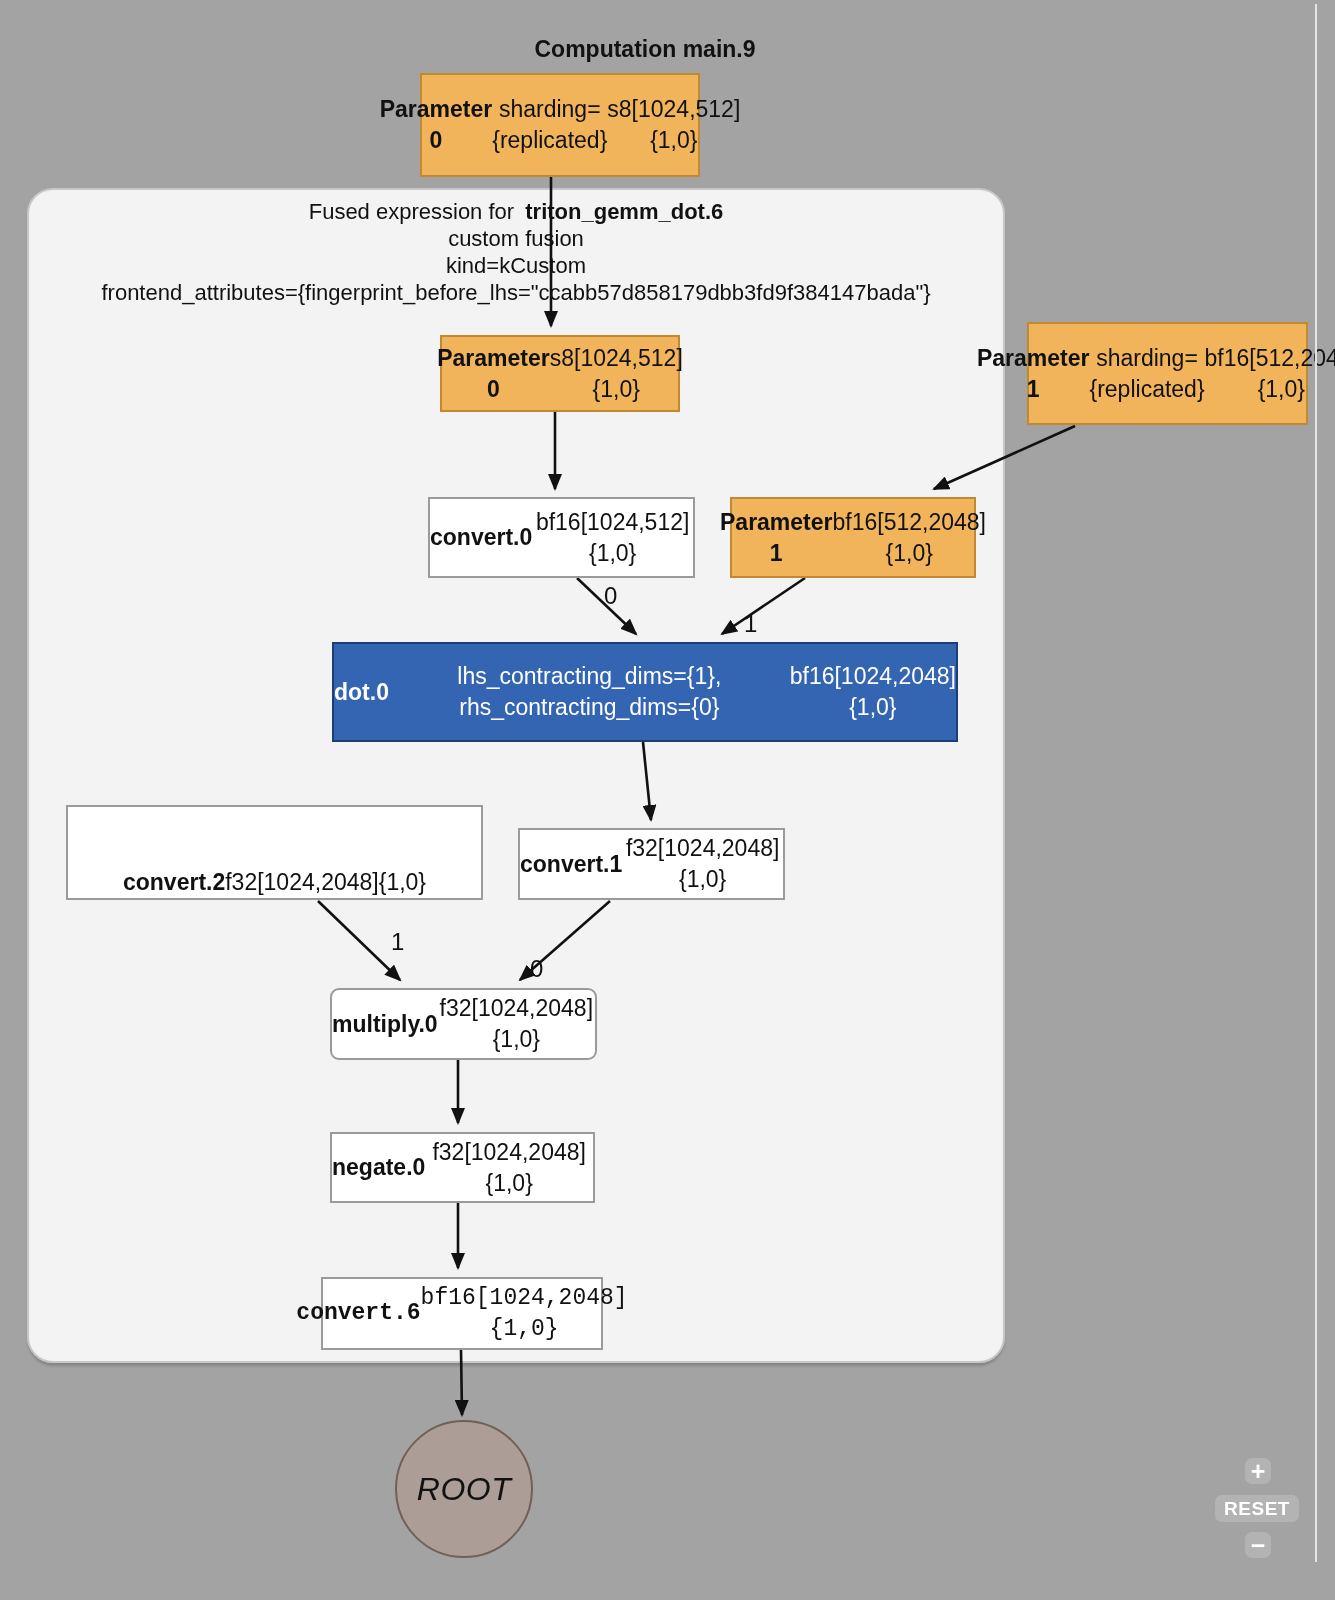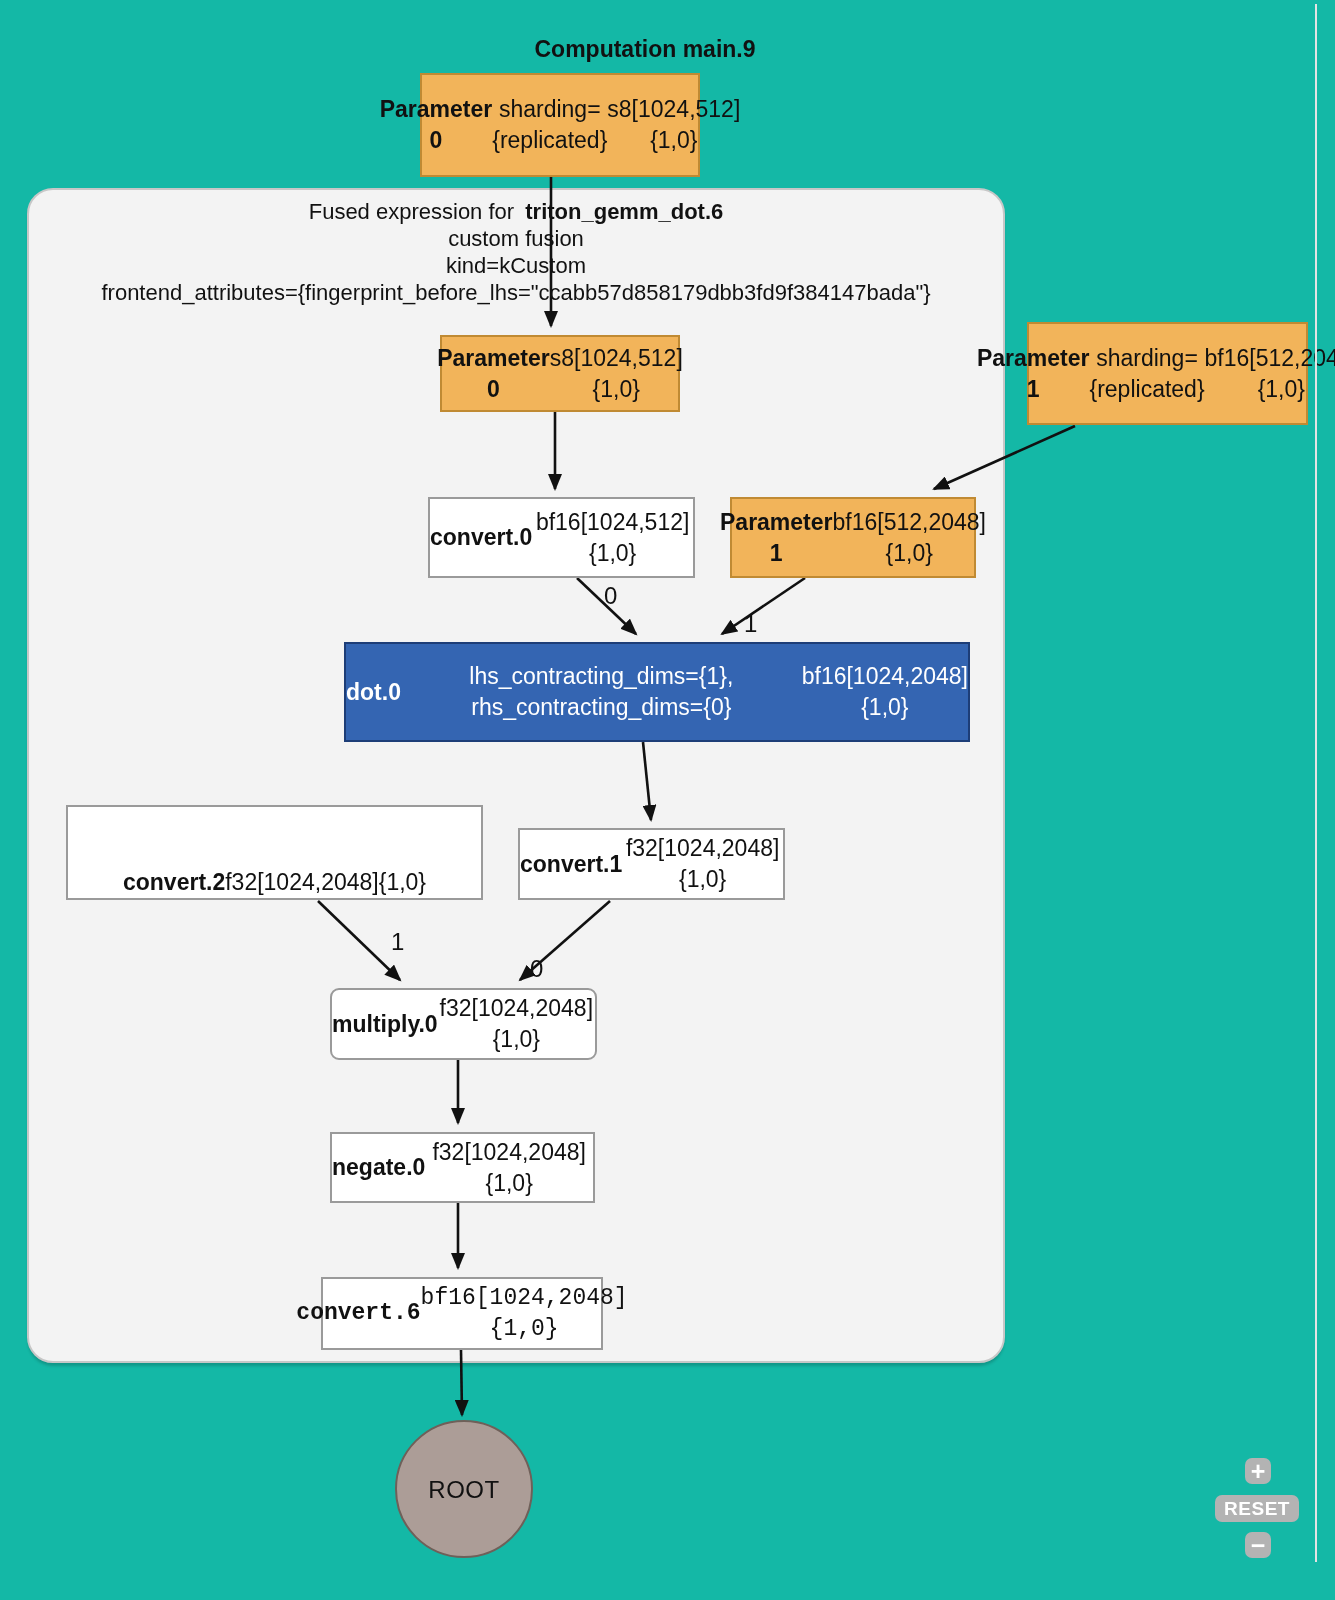--- a/index.html
+++ b/index.html
@@ -1,17 +1,17 @@
 <!DOCTYPE html>
 <html style="--parameter_fill: #f2b45a; --parameter_border: #c08a33; --op_fill: #ffffff; --op_border: #9a9a9a; --dot_fill: #3465b2; --dot_border: #1d3d77; --dot_text: #ffffff; --root_fill: #ac9d97; --root_border: #6f6059; --cluster_fill: #f3f3f3; --cluster_border: #c7c7c7; --edge_color: #111111; --control_color: #b3b3b3;"><head>
 <meta charset="utf-8">
 <style>
   html,body{margin:0;padding:0;background:#ffffff;}
   #canvas{
-    position:relative;width:1335px;height:1600px;background:#14b8a6;overflow:hidden;
+    position:relative;width:1335px;height:1600px;background:#a3a3a3;overflow:hidden;
     font-family:"Liberation Sans", sans-serif;color:#111;
   }
   #edges{position:absolute;left:0;top:0;width:1335px;height:1600px;pointer-events:none;}
   .edge{stroke:var(--edge_color);stroke-width:2.6;fill:none;}
 
   #page-title{
     position:absolute;left:445px;top:36px;width:400px;text-align:center;
     font-size:23px;font-weight:bold;
   }
 
@@ -29,24 +29,24 @@
   .cluster-header .b{font-weight:bold;margin-left:5px;}
 
   .node{
     position:absolute;box-sizing:border-box;
     display:flex;flex-direction:row;justify-content:center;align-items:center;
     text-align:center;font-size:23px;line-height:31px;
   }
   .node .nt{font-weight:bold;}
   .op{background:var(--op_fill);border:2px solid var(--op_border);}
   .param{background:var(--parameter_fill);border:2px solid var(--parameter_border);}
-  .dot{background:var(--dot_fill);border:2px solid var(--dot_border);color:var(--dot_text);margin-left:12px;}
+  .dot{background:var(--dot_fill);border:2px solid var(--dot_border);color:var(--dot_text);}
   .root{
     background:var(--root_fill);border:2px solid var(--root_border);
-    border-radius:50%;font-size:24px;letter-spacing:0.5px;
+    border-radius:50%;font-size:32px;letter-spacing:0.5px;font-style:italic;
   }
 
   .edge-label{position:absolute;font-size:24px;color:#111;}
 
   .vdivider{position:absolute;left:1315px;top:4px;width:2px;height:1558px;background:#e4e4e4;}
 
   .ctrl{
     position:absolute;background:var(--control_color);color:#ffffff;
     display:flex;align-items:center;justify-content:center;
     border-radius:7px;font-weight:bold;cursor:pointer;box-sizing:border-box;

